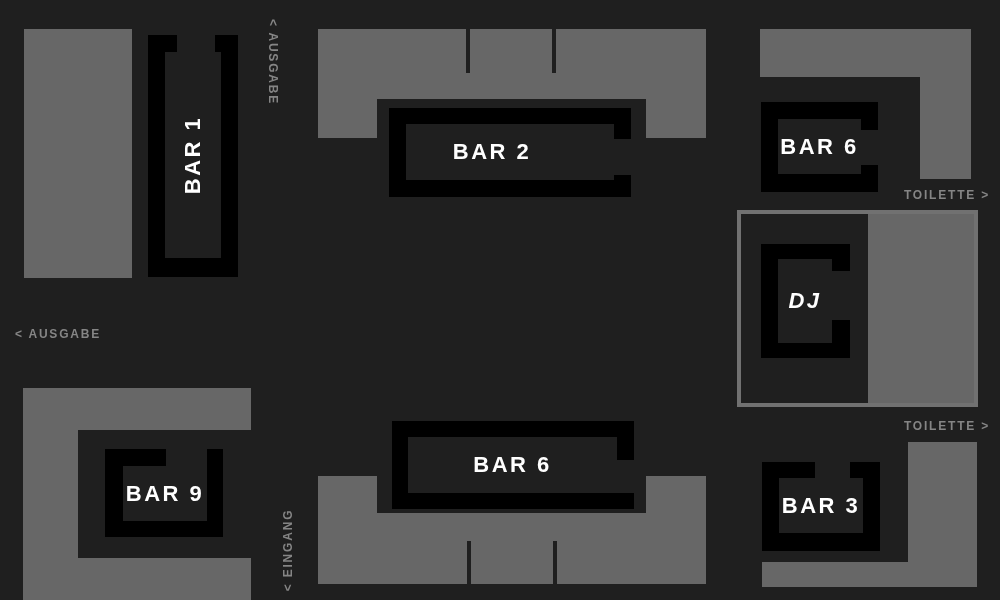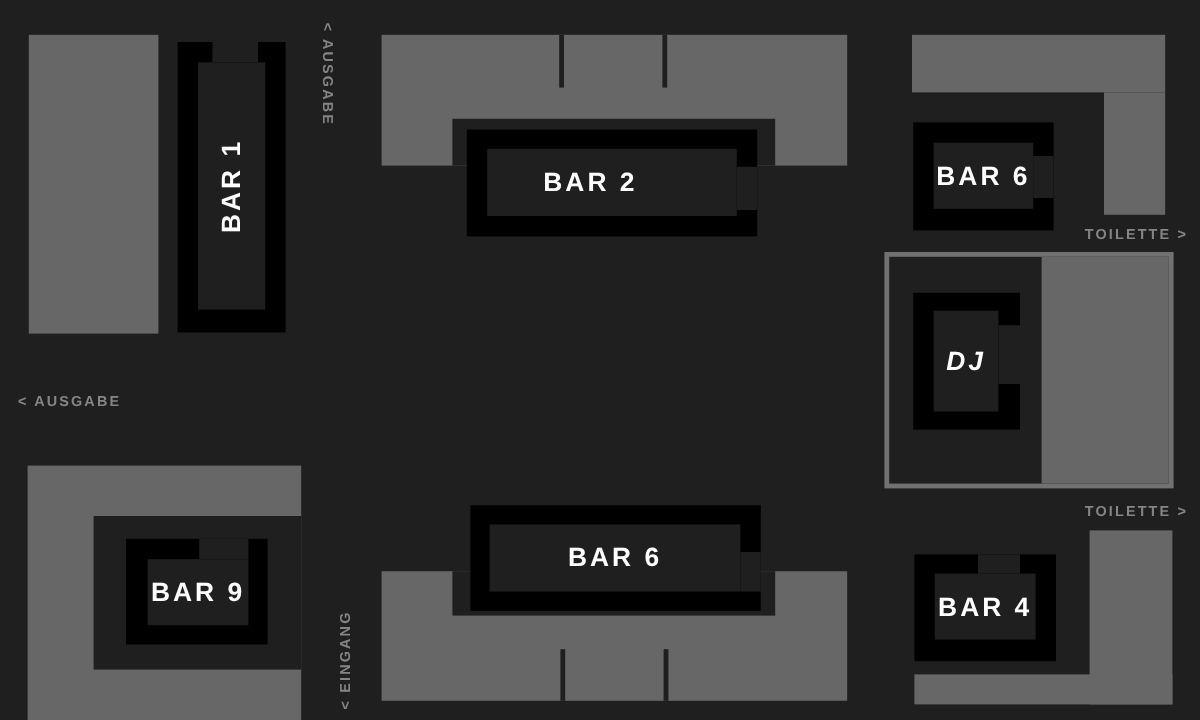--- a/index.html
+++ b/index.html
@@ -57,21 +57,21 @@
     <div class="rect cut" style="left: 778px; top: 119px; width: 83px; height: 55px;"></div>
     <div class="rect cut" style="left: 861px; top: 130px; width: 17px; height: 35px;"></div>
     <div class="bar-label" style="left: 819.5px; top: 146.5px; --rot: 0deg;">BAR 6</div>
     <div class="rect bar" style="left: 761px; top: 244px; width: 89px; height: 114px;"></div>
     <div class="rect cut" style="left: 778px; top: 259px; width: 54px; height: 84px;"></div>
     <div class="rect cut" style="left: 832px; top: 271px; width: 18px; height: 49px;"></div>
     <div class="bar-label" style="left: 805px; top: 301px; font-style: italic; --rot: 0deg;">DJ</div>
     <div class="rect bar" style="left: 762px; top: 462px; width: 118px; height: 89px;"></div>
     <div class="rect cut" style="left: 779px; top: 478px; width: 84px; height: 55px;"></div>
     <div class="rect cut" style="left: 815px; top: 462px; width: 35px; height: 16px;"></div>
-    <div class="bar-label" style="left: 821px; top: 505.5px; --rot: 0deg;">BAR 4</div>
+    <div class="bar-label" style="left: 821px; top: 505.5px; --rot: 0deg;">BAR 3</div>
     <div class="rect bar" style="left: 392px; top: 421px; width: 242px; height: 88px;"></div>
     <div class="rect cut" style="left: 408px; top: 437px; width: 209px; height: 56px;"></div>
     <div class="rect cut" style="left: 617px; top: 460px; width: 17px; height: 33px;"></div>
     <div class="bar-label" style="left: 512.5px; top: 465px; --rot: 0deg;">BAR 6</div>
     <div class="rect bar" style="left: 105px; top: 449px; width: 118px; height: 88px;"></div>
     <div class="rect cut" style="left: 123px; top: 466px; width: 84px; height: 55px;"></div>
     <div class="rect cut" style="left: 166px; top: 449px; width: 41px; height: 17px;"></div>
     <div class="bar-label" style="left: 165px; top: 493.5px; --rot: 0deg;">BAR 9</div>
     <div class="sign" style="left: 273px; top: 62px; --rot: 90deg;">&lt; AUSGABE</div>
     <div class="sign" style="left: 58px; top: 334px; --rot: 0deg;">&lt; AUSGABE</div>

